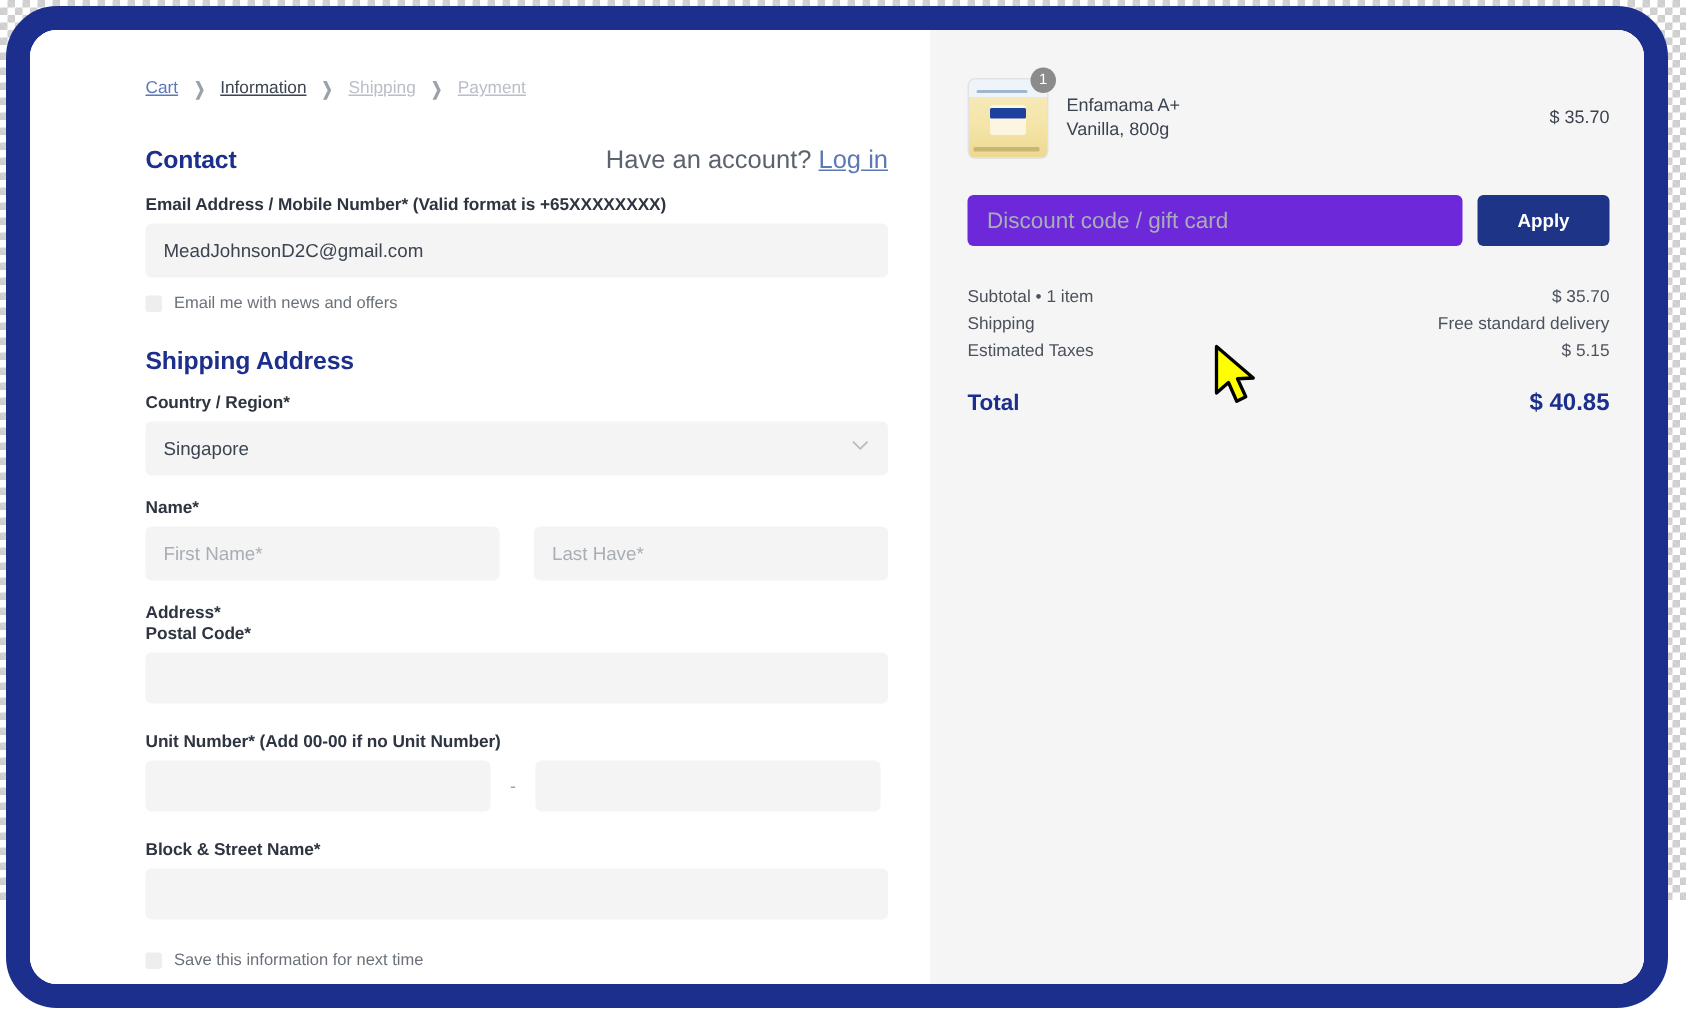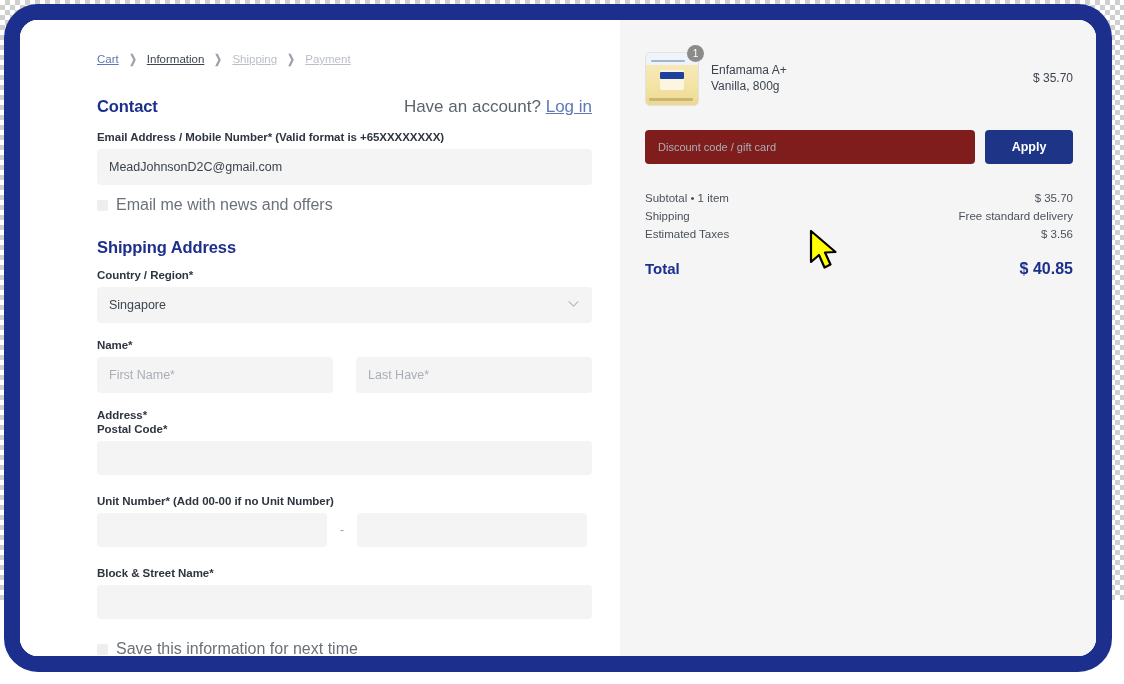--- a/index.html
+++ b/index.html
@@ -156,21 +156,21 @@
     margin-top: 11px;
   }
   .cbox {
     width: 11px;
     height: 11px;
     background: #eeeeee;
     border-radius: 2px;
     flex: none;
   }
   .checkline span.ctext {
-    font-size: 16px;
+    font-size: 11px;
     color: #6b7179;
   }
 
   .gap-24 { height: 24px; }
   .gap-16 { height: 16px; }
   .gap-12 { height: 12px; }
   .gap-10 { height: 10px; }
   .gap-20 { height: 20px; }
 
   
@@ -249,27 +249,27 @@
   }
   .prod-price {
     font-size: 12px;
     color: #3c4450;
     white-space: nowrap;
   }
 
   .discount-row { display: flex; gap: 0; margin-bottom: 28px; }
   .discount-input {
     flex: 1;
-    background: #7f1d1d;
+    background: #6d28d9;
     border: none;
     border-radius: 4px;
     height: 34px;
     box-sizing: border-box;
     padding: 0 13px;
-    font-size: 11px;
+    font-size: 15px;
     color: #a9aeb6;
     display: flex;
     align-items: center;
     font-family: "Liberation Sans", sans-serif;
   }
   .apply-btn {
     width: 88px;
     height: 34px;
     background: #1d3487;
     color: #ffffff;
@@ -438,21 +438,21 @@
           <div class="totals-line">
             <span>Subtotal • 1 item</span>
             <span>$ 35.70</span>
           </div>
           <div class="totals-line">
             <span>Shipping</span>
             <span>Free standard delivery</span>
           </div>
           <div class="totals-line">
             <span>Estimated Taxes</span>
-            <span>$ 3.56</span>
+            <span>$ 5.15</span>
           </div>
 
           <div class="total-row">
             <span class="total-label">Total</span>
             <span class="total-value">$ 40.85</span>
           </div>
 
         </div>
       </div>
 

